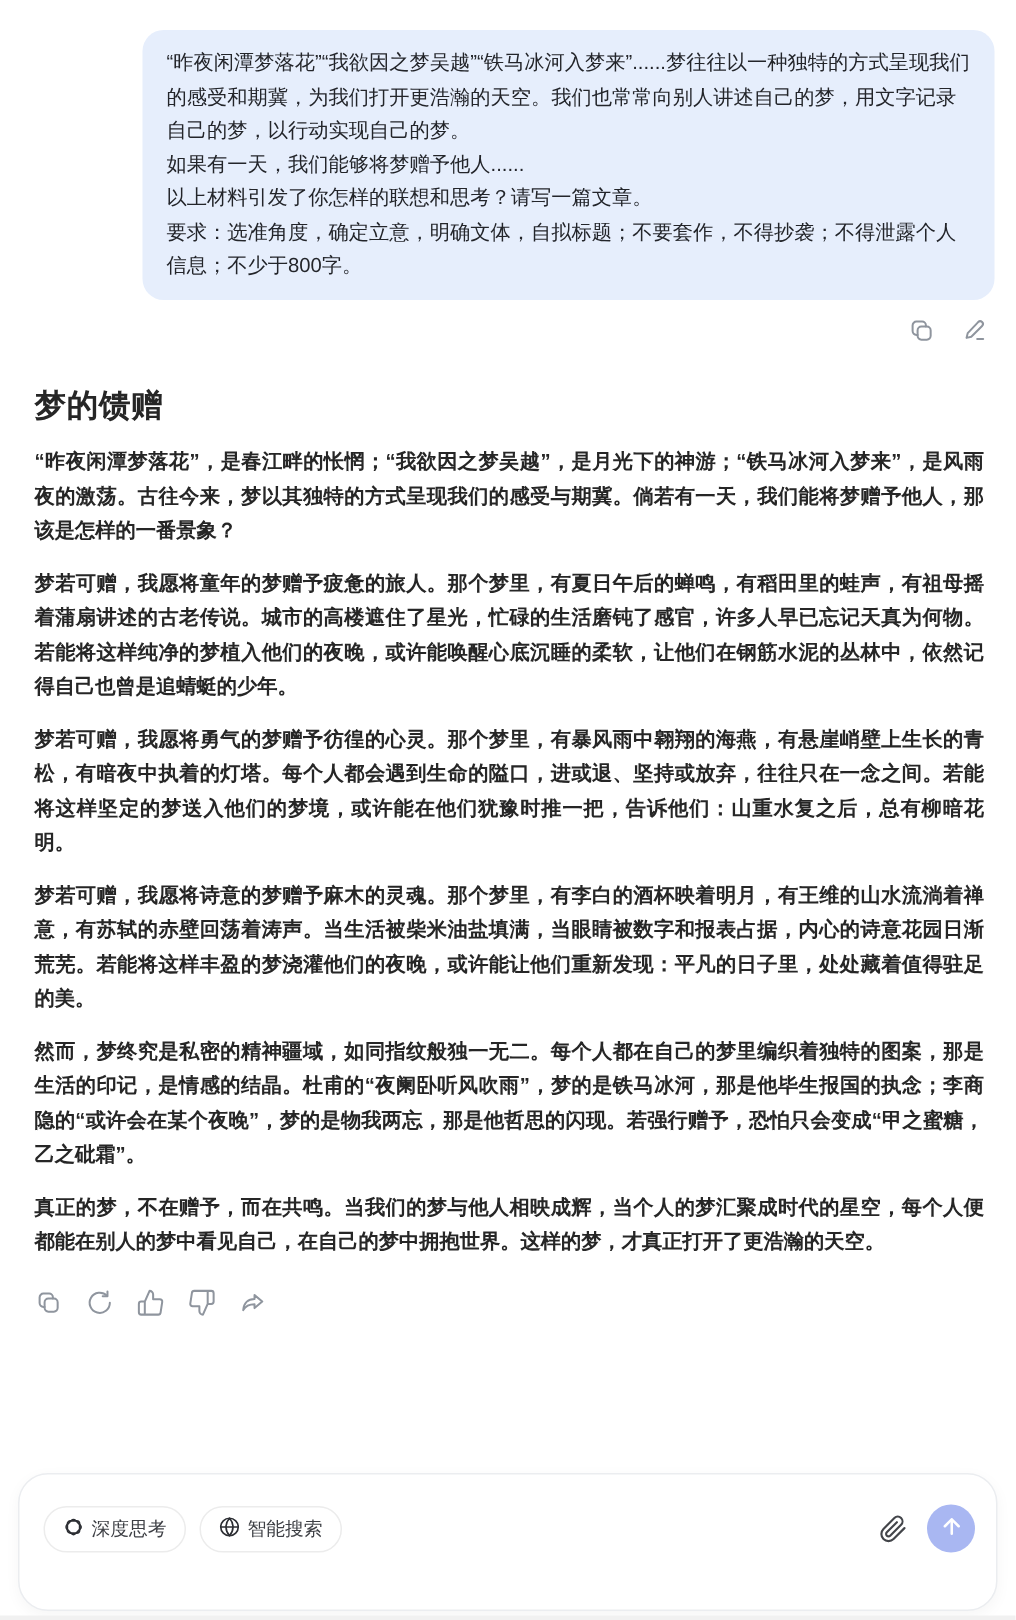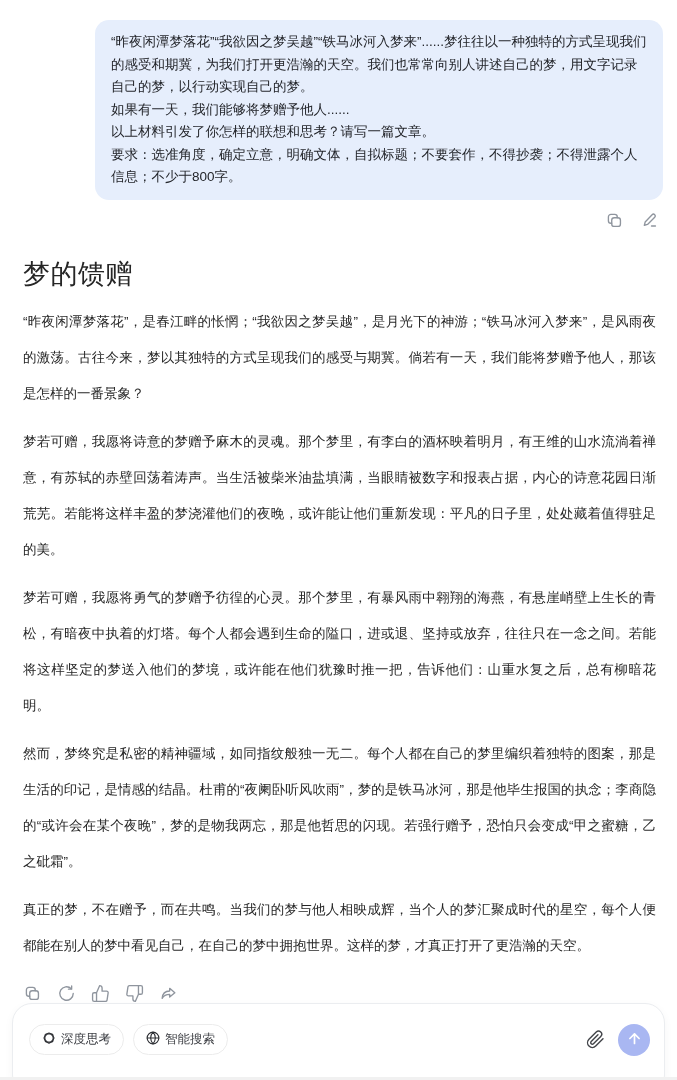--- a/index.html
+++ b/index.html
@@ -50,29 +50,30 @@
     color:var(--icon-gray);
     display:flex;align-items:center;justify-content:center;
     padding:0;
   }
   .icon-btn svg{display:block;}
   
   .assistant{
     padding:0 21px 0 23px;
   }
   .essay-title{
-    font-size:27px;font-weight:normal;
+    font-size:21px;font-weight:bold;
     margin:26px 0 4px 0;
     letter-spacing:.5px;
   }
   .essay-body p{
     font-size:13.5px;
-    line-height:36px;
+    line-height:23px;
     margin:12px 0;
     text-align:justify;
+    font-weight:bold;
   }
   .response-actions{
     display:flex;gap:15px;align-items:center;
     padding:8px 0 0 23px;
   }
   
   .composer-wrap{margin-top:auto;padding:0 12px;}
   .composer{
     border:1px solid var(--composer-border);
     border-radius:20px;
@@ -147,22 +148,23 @@
             <path d="M14.5 19 H19.5"></path>
           </svg>
       </span>
     </button>
   </div>
 
   <div class="assistant">
     <h1 class="essay-title">梦的馈赠</h1>
     <div class="essay-body">
         <p>“昨夜闲潭梦落花”，是春江畔的怅惘；“我欲因之梦吴越”，是月光下的神游；“铁马冰河入梦来”，是风雨夜的激荡。古往今来，梦以其独特的方式呈现我们的感受与期冀。倘若有一天，我们能将梦赠予他人，那该是怎样的一番景象？</p>
+        <p>梦若可赠，我愿将童年的梦赠予疲惫的旅人。那个梦里，有夏日午后的蝉鸣，有稻田里的蛙声，有祖母摇着蒲扇讲述的古老传说。城市的高楼遮住了星光，忙碌的生活磨钝了感官，许多人早已忘记天真为何物。若能将这样纯净的梦植入他们的夜晚，或许能唤醒心底沉睡的柔软，让他们在钢筋水泥的丛林中，依然记得自己也曾是追蜻蜓的少年。</p>
+        <p>梦若可赠，我愿将勇气的梦赠予彷徨的心灵。那个梦里，有暴风雨中翱翔的海燕，有悬崖峭壁上生长的青松，有暗夜中执着的灯塔。每个人都会遇到生命的隘口，进或退、坚持或放弃，往往只在一念之间。若能将这样坚定的梦送入他们的梦境，或许能在他们犹豫时推一把，告诉他们：山重水复之后，总有柳暗花明。</p>
         <p>梦若可赠，我愿将诗意的梦赠予麻木的灵魂。那个梦里，有李白的酒杯映着明月，有王维的山水流淌着禅意，有苏轼的赤壁回荡着涛声。当生活被柴米油盐填满，当眼睛被数字和报表占据，内心的诗意花园日渐荒芜。若能将这样丰盈的梦浇灌他们的夜晚，或许能让他们重新发现：平凡的日子里，处处藏着值得驻足的美。</p>
-        <p>梦若可赠，我愿将勇气的梦赠予彷徨的心灵。那个梦里，有暴风雨中翱翔的海燕，有悬崖峭壁上生长的青松，有暗夜中执着的灯塔。每个人都会遇到生命的隘口，进或退、坚持或放弃，往往只在一念之间。若能将这样坚定的梦送入他们的梦境，或许能在他们犹豫时推一把，告诉他们：山重水复之后，总有柳暗花明。</p>
         <p>然而，梦终究是私密的精神疆域，如同指纹般独一无二。每个人都在自己的梦里编织着独特的图案，那是生活的印记，是情感的结晶。杜甫的“夜阑卧听风吹雨”，梦的是铁马冰河，那是他毕生报国的执念；李商隐的“或许会在某个夜晚”，梦的是物我两忘，那是他哲思的闪现。若强行赠予，恐怕只会变成“甲之蜜糖，乙之砒霜”。</p>
         <p>真正的梦，不在赠予，而在共鸣。当我们的梦与他人相映成辉，当个人的梦汇聚成时代的星空，每个人便都能在别人的梦中看见自己，在自己的梦中拥抱世界。这样的梦，才真正打开了更浩瀚的天空。</p>
       </div>
   </div>
 
   <div class="response-actions">
     <button class="icon-btn" aria-label="复制">
       <span>
         <svg width="19" height="19" viewBox="0 0 24 24" fill="none" stroke="currentColor" stroke-width="1.7" stroke-linecap="round" stroke-linejoin="round">
             <rect x="8.5" y="8.5" width="11" height="11" rx="3.2"></rect>

